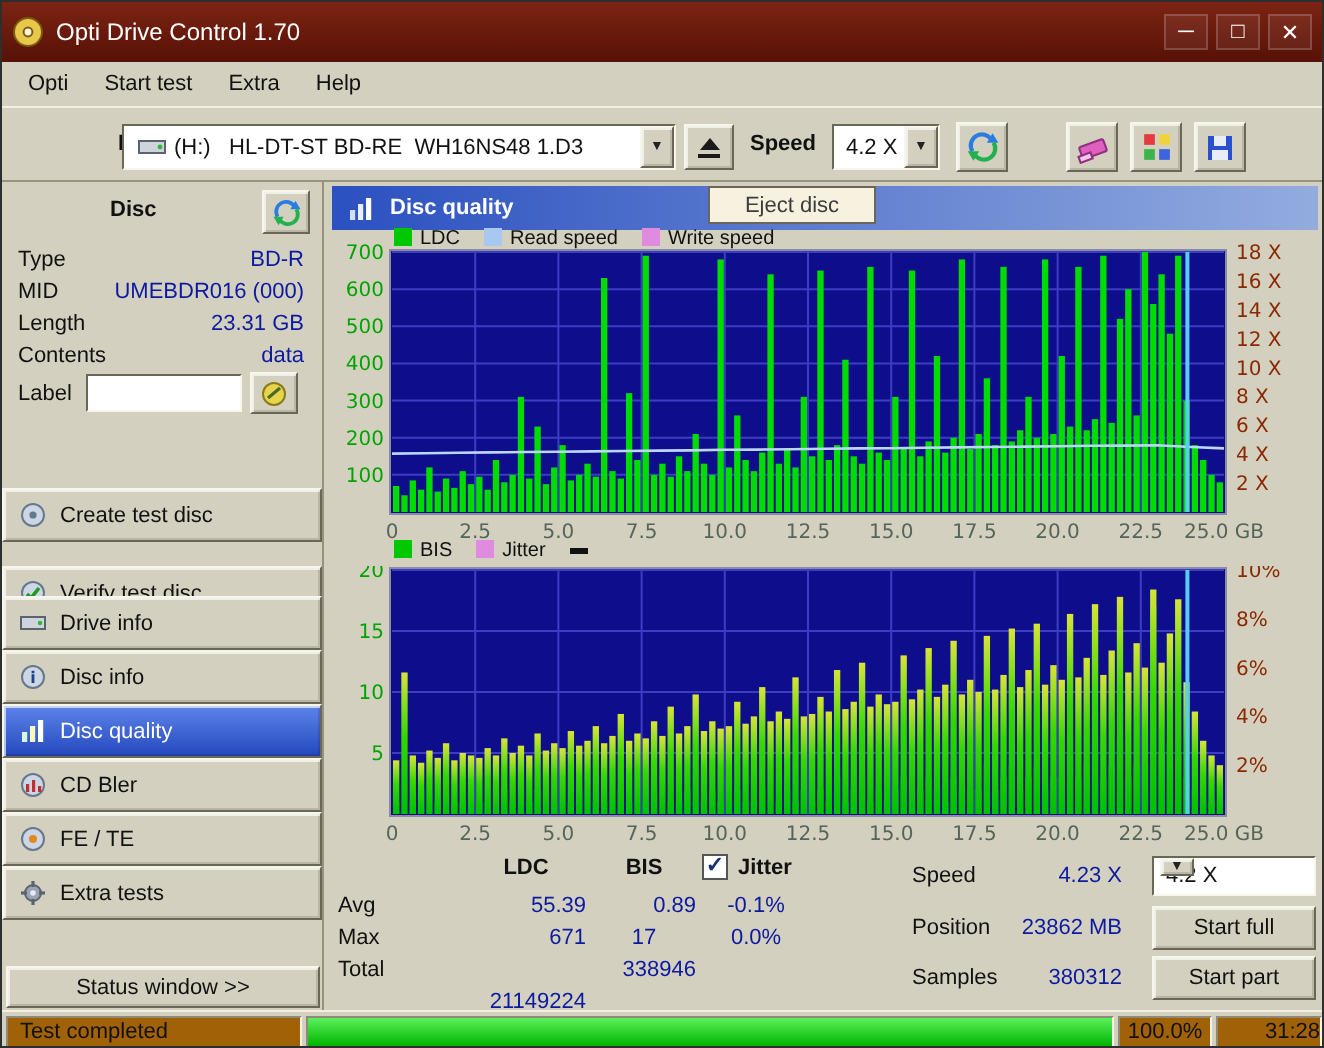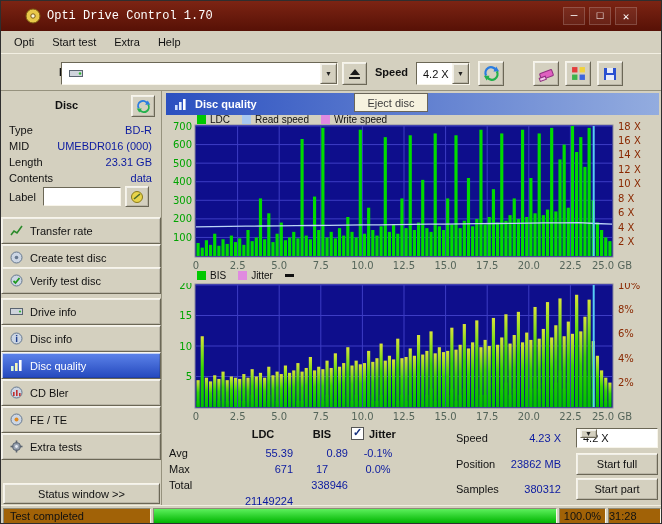--- a/index.html
+++ b/index.html
@@ -3,21 +3,21 @@
 <meta charset="utf-8">
 <style>
   *{box-sizing:border-box;margin:0;padding:0;}
   html,body{background:#6e6e6e;}
   .window{position:relative;width:662px;height:524px;background:#d4d0bf;
     font-family:"Liberation Sans",sans-serif;font-size:11px;color:#111;
     border:1px solid #2e2e2e;overflow:hidden;}
   
   .titlebar{position:absolute;left:0;top:0;width:100%;height:30px;
     background:linear-gradient(180deg,#7c2413,#571106);display:flex;align-items:center;
-    padding:0 24px;color:#fff;font-family:Liberation Mono, monospace;}
+    padding:0 5px;color:#fff;}
   .titlebar .title{font-size:12px;margin-left:6px;}
   .winbtns{margin-left:auto;display:flex;gap:4px;}
   .winbtn{width:22px;height:18px;display:flex;align-items:center;justify-content:center;
     color:#fff;font-size:11px;background:rgba(255,255,255,.06);border:1px solid rgba(255,255,255,.18);}
   
   .menubar{position:absolute;left:0;top:30px;width:100%;height:22px;display:flex;align-items:center;padding-left:4px;}
   .menu-item{padding:3px 9px;}
   
   .toolbar{position:absolute;left:0;top:52px;width:100%;height:38px;border-top:1px solid #f2efe2;border-bottom:1px solid #96927e;}
   .raised{background:#d4d0bf;border:1px solid;border-color:#f8f5ea #6b6756 #6b6756 #f8f5ea;
@@ -34,21 +34,21 @@
   
   .sidebar{position:absolute;left:0;top:90px;width:161px;height:414px;border-right:1px solid #96927e;}
   .side-btn{position:absolute;left:0;width:160px;height:27px;display:flex;align-items:center;gap:7px;padding-left:8px;cursor:default;}
   .side-btn.selected{background:linear-gradient(180deg,#5d84ea,#2448bd);color:#fff;}
   .info-label{position:absolute;left:8px;}
   .info-value{position:absolute;right:9px;color:#0b1aa0;text-align:right;}
   
   .sec-header{position:absolute;left:165px;top:92px;width:493px;height:22px;
     background:linear-gradient(90deg,#2b50c0,#93acdf);color:#fff;font-weight:bold;
     display:flex;align-items:center;gap:8px;padding-left:8px;}
-  .tooltip{position:absolute;left:353px;top:92px;width:74px;height:19px;background:#f6f2df;
+  .tooltip{position:absolute;left:353px;top:92px;width:84px;height:19px;background:#f6f2df;
     border:1px solid #6a665a;color:#3d3d3d;display:flex;align-items:center;justify-content:center;z-index:5;}
   .legend{position:absolute;display:flex;gap:12px;align-items:center;font-size:10px;}
   .sw{width:9px;height:9px;display:inline-block;margin-right:4px;vertical-align:-1px;}
   svg text{font-family:"DejaVu Sans",sans-serif;}
   
   .stats{position:absolute;left:162px;top:424px;width:500px;height:78px;}
   .stats span{position:absolute;}
   .val{color:#0b1aa0;}
   .ctr{text-align:center;}
   .rt{text-align:right;}
@@ -93,20 +93,21 @@
     <span class="menu-item">Help</span>
   </div>
 
   <div class="toolbar">
     <span class="abs bold" style="left:12px;top:12px;margin-left:46px;">Drive</span>
     <div class="abs sunken combo" style="left:60px;top:8px;width:277px;height:23px;">
       <svg width="14" height="11" viewBox="0 0 14 11" style="margin:0 4px;">
         <rect x="0.5" y="2.5" width="13" height="6" fill="#cfd4dc" stroke="#5a6470"></rect>
         <circle cx="11" cy="5.5" r="1.2" fill="#2fba2f"></circle>
       </svg>
+      <span style="white-space:pre;font-size:11px;">(H:)   HL-DT-ST BD-RE  WH16NS48 1.D3</span>
       <span class="arrowbtn raised"></span>
     </div>
     <div class="abs raised push" style="left:341px;top:8px;width:25px;height:23px;">
       <span class="ejicon">
           <span class="tri"></span>
           <span class="bar"></span>
         </span>
     </div>
     <span class="abs bold" style="left:374px;top:12px;">Speed</span>
     <div class="abs sunken combo" style="left:415px;top:8px;width:54px;height:23px;">
@@ -166,34 +167,28 @@
 
     <span class="info-label" style="top:100px;">Label</span>
     <input class="abs sunken" style="left: 42px; top: 96px; width: 78px; height: 19px; font-size: 11px; padding-left: 3px;" value="">
     <div class="abs raised push" style="left:124px;top:95px;width:24px;height:21px;">
       <svg width="14" height="14" viewBox="0 0 14 14">
         <circle cx="7" cy="7" r="5.5" fill="#e8d44a" stroke="#8a7a1a"></circle>
         <path d="M4 9 L10 4" stroke="#4a6a2a" stroke-width="1.6"></path>
       </svg>
     </div>
 
-    <div class="side-btn raised" style="top:126px;">
-      <svg width="13" height="13" viewBox="0 0 13 13">
-          <polyline points="1,11 4,7 7,9 12,2" fill="none" stroke="#2a8a2a" stroke-width="1.6"></polyline>
-        </svg>
-      <span>Transfer rate</span>
-    </div>
     <div class="side-btn raised" style="top:153px;">
       <svg width="13" height="13" viewBox="0 0 13 13">
           <circle cx="6.5" cy="6.5" r="5.5" fill="#ccd6e4" stroke="#66788e"></circle>
           <circle cx="6.5" cy="6.5" r="1.8" fill="#66788e"></circle>
         </svg>
       <span>Create test disc</span>
     </div>
-    <div class="side-btn raised" style="top:176px;">
+    <div class="side-btn raised" style="top:192px;">
       <svg width="13" height="13" viewBox="0 0 13 13">
           <circle cx="6.5" cy="6.5" r="5.5" fill="#ccd6e4" stroke="#66788e"></circle>
           <path d="M3.5 7 L5.5 9 L9.5 4" fill="none" stroke="#1f9a1f" stroke-width="1.8"></path>
         </svg>
       <span>Verify test disc</span>
     </div>
     <div class="side-btn raised" style="top:207px;">
       <svg width="13" height="13" viewBox="0 0 13 13">
           <rect x="0.5" y="3.5" width="12" height="6" fill="#cfd4dc" stroke="#5a6470"></rect>
           <circle cx="10" cy="6.5" r="1.1" fill="#2fba2f"></circle>
@@ -700,18 +695,18 @@
   <div class="statusbar">
     <div class="sb-cell" style="left:2px;width:148px;padding-left:6px;">
       <span>Test completed</span>
     </div>
     <div class="sb-cell" style="left:152px;width:404px;background:#fff;padding:0;">
       <div class="progress-fill" id="progress-fill" style="width: 100%;"></div>
     </div>
     <div class="sb-cell" style="left:558px;width:47px;justify-content:center;">
       <span>100.0%</span>
     </div>
-    <div class="sb-cell" style="left:607px;width:53px;justify-content:flex-start;">
+    <div class="sb-cell" style="left:607px;width:53px;justify-content:flex-end;">
       <span>31:28</span>
     </div>
   </div>
 
 </div>
 
 </body></html>

